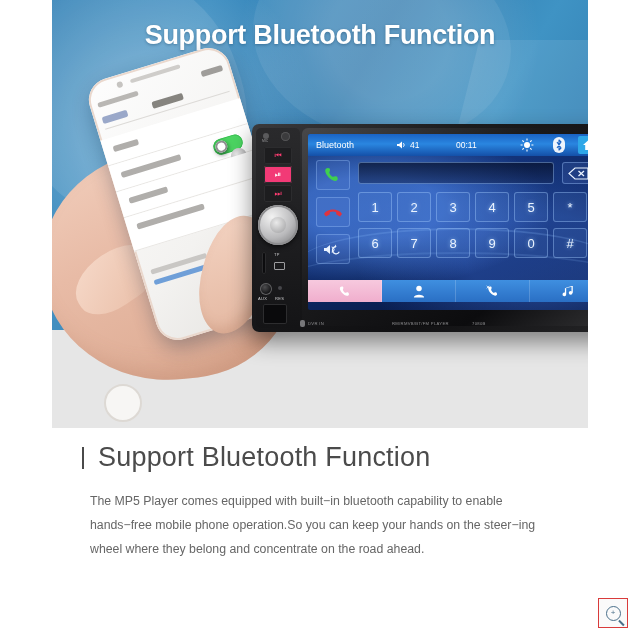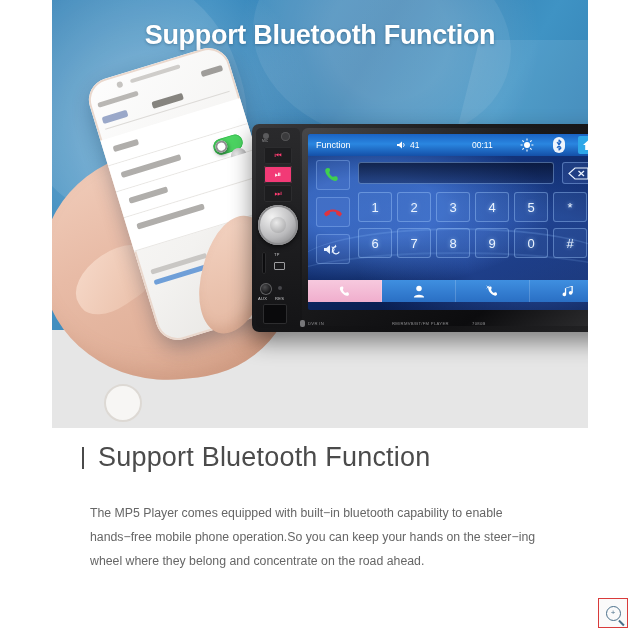--- a/index.html
+++ b/index.html
@@ -143,21 +143,21 @@
   .wave2{position:absolute;left:-30px;bottom:-4px;width:360px;height:60px;
     border-top:2px solid rgba(140,190,255,.16);border-radius:50%;}
 
   .statusbar{
     position:absolute;left:0;top:0;width:296px;height:22px;
     background:linear-gradient(180deg,#1a63c4 0%,#2a86e0 45%,#1450a8 100%);
     color:#fff;font-size:8.5px;
   }
   .sb-title{position:absolute;left:8px;top:6px;font-size:9px;}
   .sb-vol{position:absolute;left:88px;top:6px;display:flex;align-items:center;gap:3px;font-size:8.5px;}
-  .sb-time{position:absolute;left:164px;top:6px;font-size:8.5px;}
+  .sb-time{position:absolute;left:148px;top:6px;font-size:8.5px;}
   .sb-bright{position:absolute;left:212px;top:4px;}
   .sb-bt{position:absolute;left:245px;top:3px;width:12px;height:16px;border-radius:6px;
     background:rgba(255,255,255,.92);display:flex;align-items:center;justify-content:center;color:#1a63c4;font-size:9px;}
   .sb-home{position:absolute;right:6px;top:2px;width:20px;height:18px;border-radius:2px;
     background:#2ea7e8;display:flex;align-items:center;justify-content:center;}
 
   .dial-area{position:absolute;left:0;top:22px;width:296px;height:128px;}
   .sidekeys{position:absolute;left:8px;top:4px;width:34px;}
   .skey{
     width:34px;height:30px;margin-bottom:7px;border-radius:3px;
@@ -195,21 +195,21 @@
   .sf-mid{position:absolute;left:88px;top:3px;}
   .sf-model{position:absolute;left:168px;top:3px;}
   .sf-mic{position:absolute;left:-4px;top:2px;width:5px;height:7px;border-radius:2px;background:#77777a;}
 
   
   #text-block{position:absolute;left:52px;top:442px;width:536px;}
   .heading-wrap{display:flex;align-items:center;gap:14px;}
   .h-bar{width:2px;height:22px;background:#4a4a4a;margin-left:30px;}
   .heading{font-size:27px;color:#4b4b4b;font-weight:normal;letter-spacing:.2px;}
   .body-copy{
-    margin-top:28px;margin-left:38px;width:470px;
+    margin-top:16px;margin-left:38px;width:470px;
     font-size:12.3px;line-height:24px;color:#666;
   }
 
   
   #zoom-badge{
     position:absolute;right:2px;bottom:2px;width:28px;height:28px;
     border:1px solid #d93b3b;background:#fafafa;
     display:flex;align-items:center;justify-content:center;
   }
   .mag{position:relative;width:13px;height:13px;border:1.6px solid #4a6f8a;border-radius:50%;}
@@ -296,21 +296,21 @@
       </div>
       <div class="sd-slot"></div>
     </div>
 
     <div class="screen-bezel">
       <div class="screen">
         <div class="wave"></div>
         <div class="wave2"></div>
 
         <div class="statusbar">
-          <div class="sb-title">Function</div>
+          <div class="sb-title">Bluetooth</div>
           <div class="sb-vol">
             <svg width="11" height="10" viewBox="0 0 11 10">
               <path d="M1 4 h2 L6 1.5 v7 L3 6 H1 z" fill="#fff"></path>
               <path d="M7.4 3.2 a2.6 2.6 0 0 1 0 3.6" stroke="#fff" stroke-width="0.9" fill="none"></path>
             </svg>
             <span>41</span>
           </div>
           <div class="sb-time">00:11</div>
           <div class="sb-bright">
             <svg width="14" height="14" viewBox="0 0 14 14">

